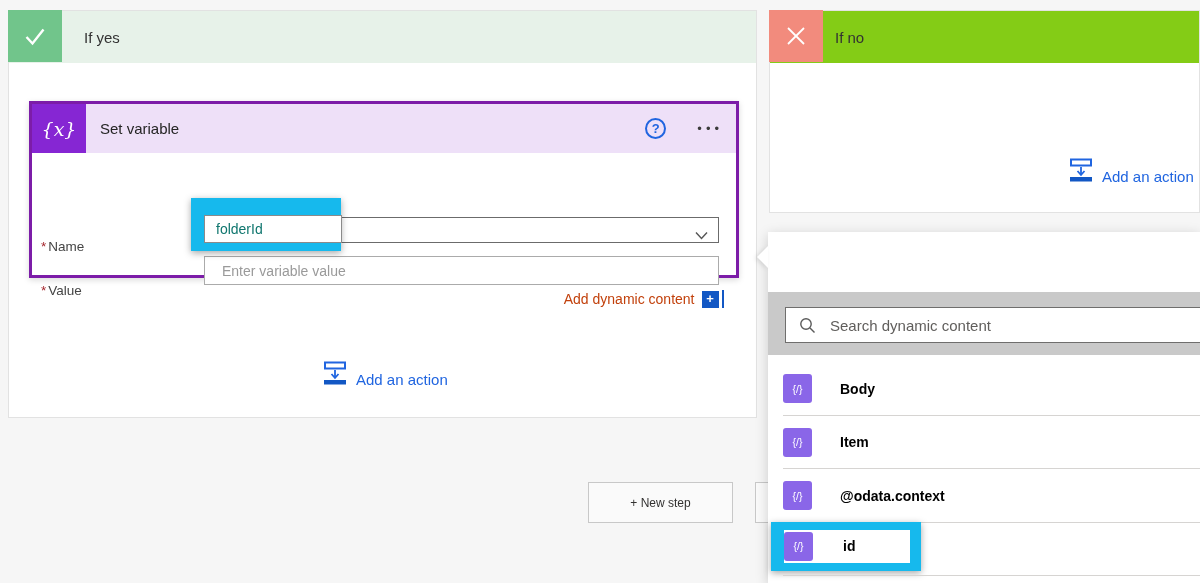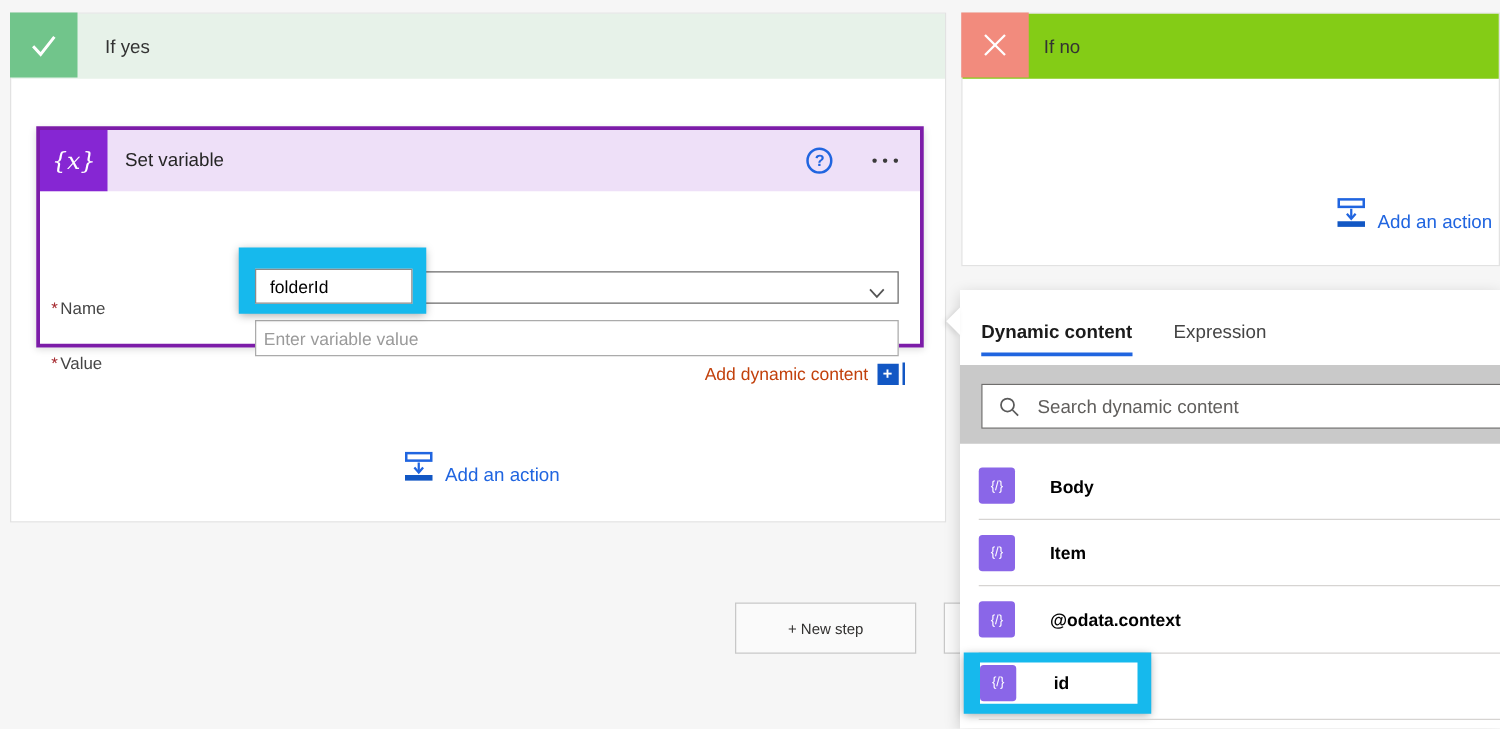--- a/index.html
+++ b/index.html
@@ -87,21 +87,21 @@
     width: 515px; height: 26px;
     border: 1px solid #6b6b6b; background: #fff;
   }
   .combo-chevron { position: absolute; right: 10px; top: 8px; }
 
   .value-input {
     position: absolute; left: 172px; top: 103px;
     width: 515px; height: 29px;
     border: 1px solid #ababab; background: #fff;
     font-family: "Liberation Sans", sans-serif;
-    font-size: 14px; color: #1b1b1b; padding: 0 6px;
+    font-size: 14px; color: #1b1b1b; padding: 0 17px;
   }
   .value-input::placeholder { color: #9a9a9a; }
 
   .adc-row {
     position: absolute; right: 12px; top: 137px;
     display: flex; align-items: center; gap: 7px;
   }
   .adc-link { color: #c2410c; font-size: 14px; cursor: pointer; }
   .adc-plus {
     width: 17px; height: 17px; background: #1257c4; color: #fff;
@@ -111,24 +111,24 @@
   .adc-cursor { width: 2.5px; height: 18px; background: #1257c4; margin-left: -4px; }
 
   
   .cyan-box {
     position: absolute; background: #16b9ed;
     box-shadow: 0 2px 7px rgba(0,0,0,.35);
     z-index: 3;
   }
   #name-highlight { left: 159px; top: 45px; width: 150px; height: 53px; }
   #name-highlight .hl-input {
-    position: absolute; left: 13px; top: 17px; width: 126px; height: 28px;
+    position: absolute; left: 13px; top: 17px; width: 138px; height: 28px;
     background: #fff; border: 1px solid #8a8a8a;
     display: flex; align-items: center; padding-left: 11px;
-    font-size: 14px; color: #000000;
+    font-size: 14px; color: #0f766e;
   }
 
   
   .gray-btn {
     position: absolute; top: 482px; height: 41px;
     background: #fafafa; border: 1px solid #c8c8c8;
     font-family: "Liberation Sans", sans-serif;
     font-size: 12px; color: #323130; cursor: pointer;
     z-index: 1;
   }
@@ -283,24 +283,20 @@
     <span>Add an action</span>
   </div>
 </div>
 
 <button class="gray-btn" id="new-step-btn">+ New step</button>
 <button class="gray-btn" id="partial-btn"></button>
 
 <div id="dyn-panel">
   <div class="panel-pointer"></div>
 
-  <div class="tabs">
-    <div class="tab active">Dynamic content</div>
-    <div class="tab">Expression</div>
-  </div>
 
   <div class="search-band">
     <div class="search-box">
       <svg width="17" height="17" viewBox="0 0 17 17">
           <circle cx="7" cy="7" r="5.2" fill="none" stroke="#5a5a5a" stroke-width="1.4"></circle>
           <line x1="11" y1="11" x2="15.5" y2="15.5" stroke="#5a5a5a" stroke-width="1.4"></line>
         </svg>
       <input class="search-input" placeholder="Search dynamic content" style="">
     </div>
   </div>

